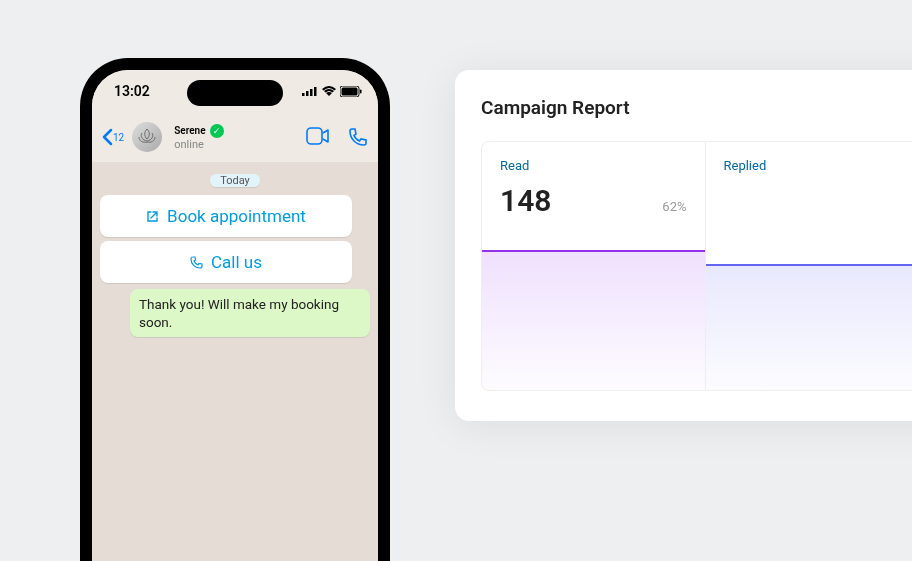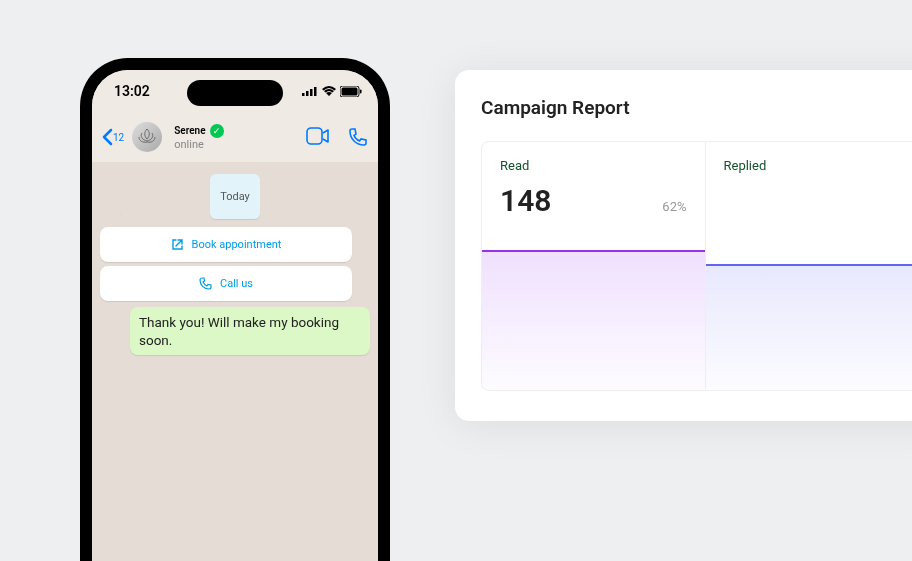--- a/index.html
+++ b/index.html
@@ -129,21 +129,21 @@
       background: #e5ddd5;
       background-image: radial-gradient(circle at 10% 10%, rgba(0,0,0,0.02) 1px, transparent 1px);
       padding: 8px;
       height: calc(100% - 92px);
       overflow: hidden;
     }
     .date-pill {
       background: rgba(225,245,254,0.9);
       color: #555;
       font-size: 11px;
-      padding: 16px 10px;
+      padding: 0 10px;
       border-radius: 6px;
       width: fit-content;
       margin: 4px auto 8px;
       box-shadow: 0 1px 1px rgba(0,0,0,0.1);
     }
     .msg-in {
       background: #fff;
       border-radius: 8px;
       padding: 5px;
       max-width: 252px;
@@ -195,21 +195,21 @@
       color: #999;
       text-align: right;
       padding-right: 4px;
     }
     .action-btn {
       background: #fff;
       border-radius: 8px;
       padding: 11px;
       text-align: center;
       color: #009DE2;
-      font-size: 11px;
+      font-size: 17px;
       margin-bottom: 4px;
       max-width: 252px;
       box-shadow: 0 1px 1px rgba(0,0,0,0.1);
       display: flex;
       align-items: center;
       justify-content: center;
       gap: 8px;
     }
     .msg-out {
       background: #DCF8C6;
@@ -250,21 +250,21 @@
       border-radius: 0;
       padding: 16px 18px 0;
       position: relative;
       overflow: hidden;
       height: 250px;
     }
     .metric:first-child { border-radius: 8px 0 0 8px; }
     .metric:last-child { border-radius: 0 8px 8px 0; border-left: none; }
     .metric-label {
       font-size: 13px;
-      color: #14532d;
+      color: #0369a1;
       margin-bottom: 10px;
     }
     .metric-row {
       display: flex;
       align-items: baseline;
       justify-content: space-between;
     }
     .metric-value {
       font-size: 30px;
       font-weight: 600;

